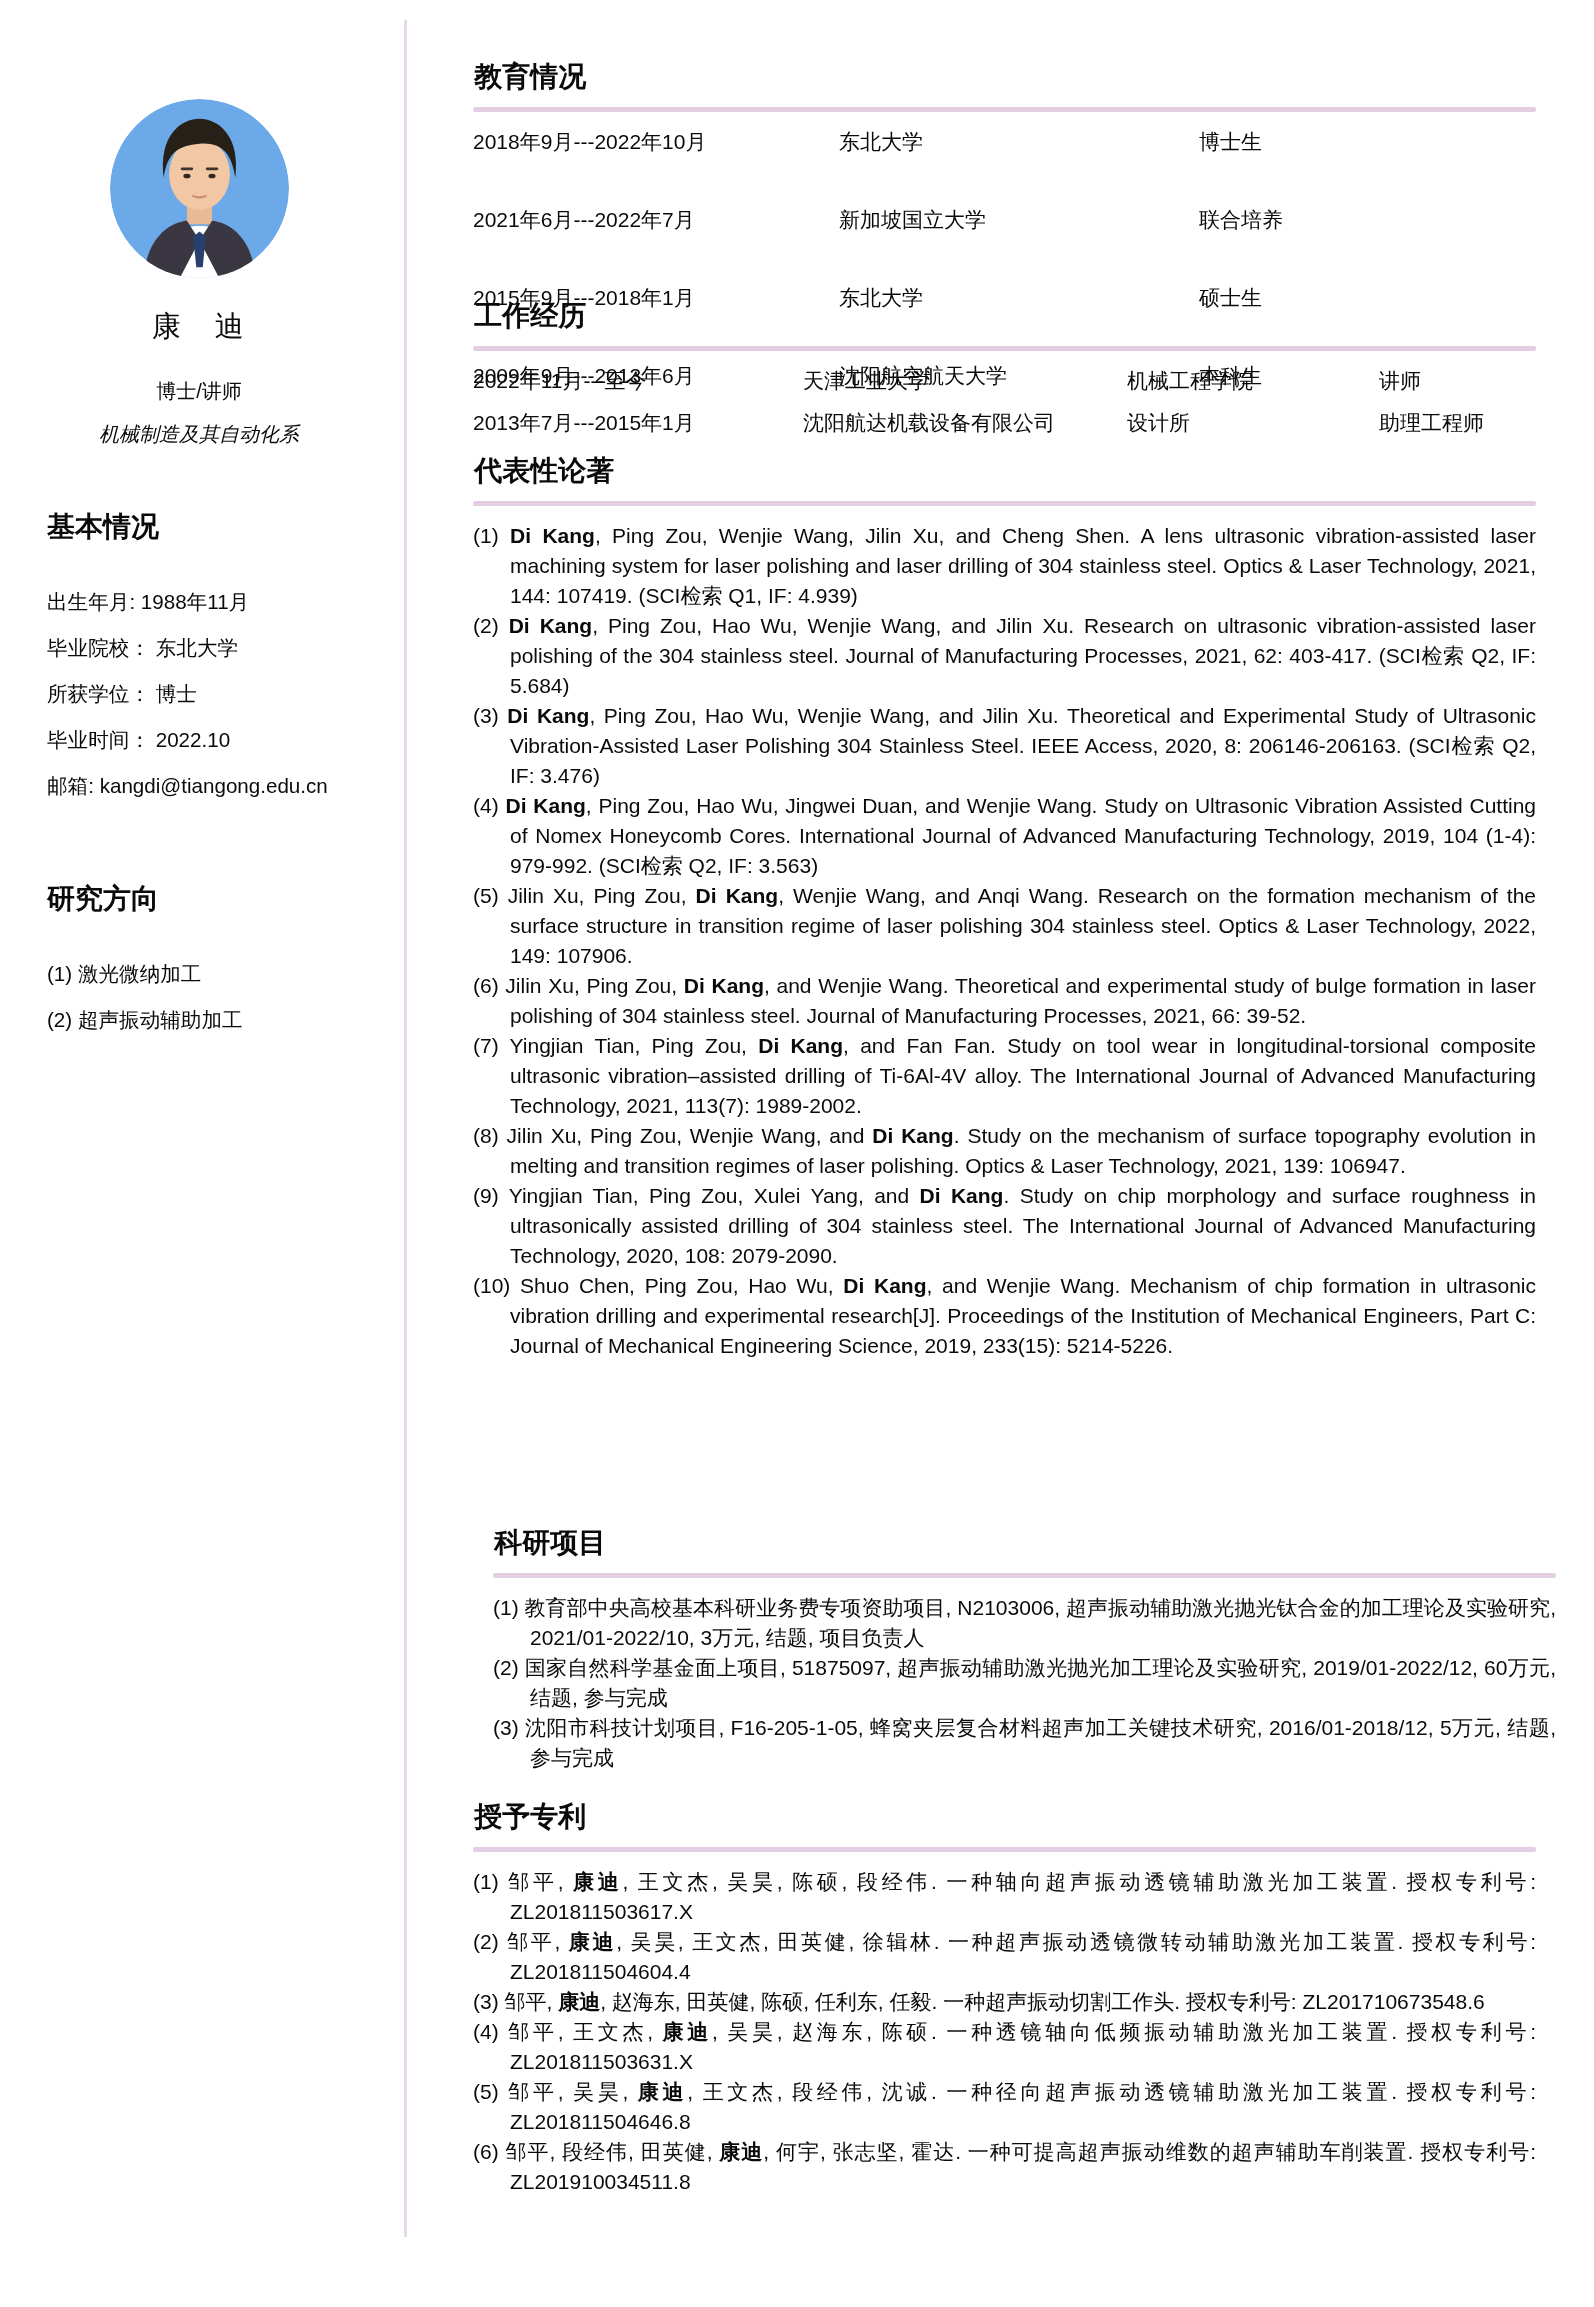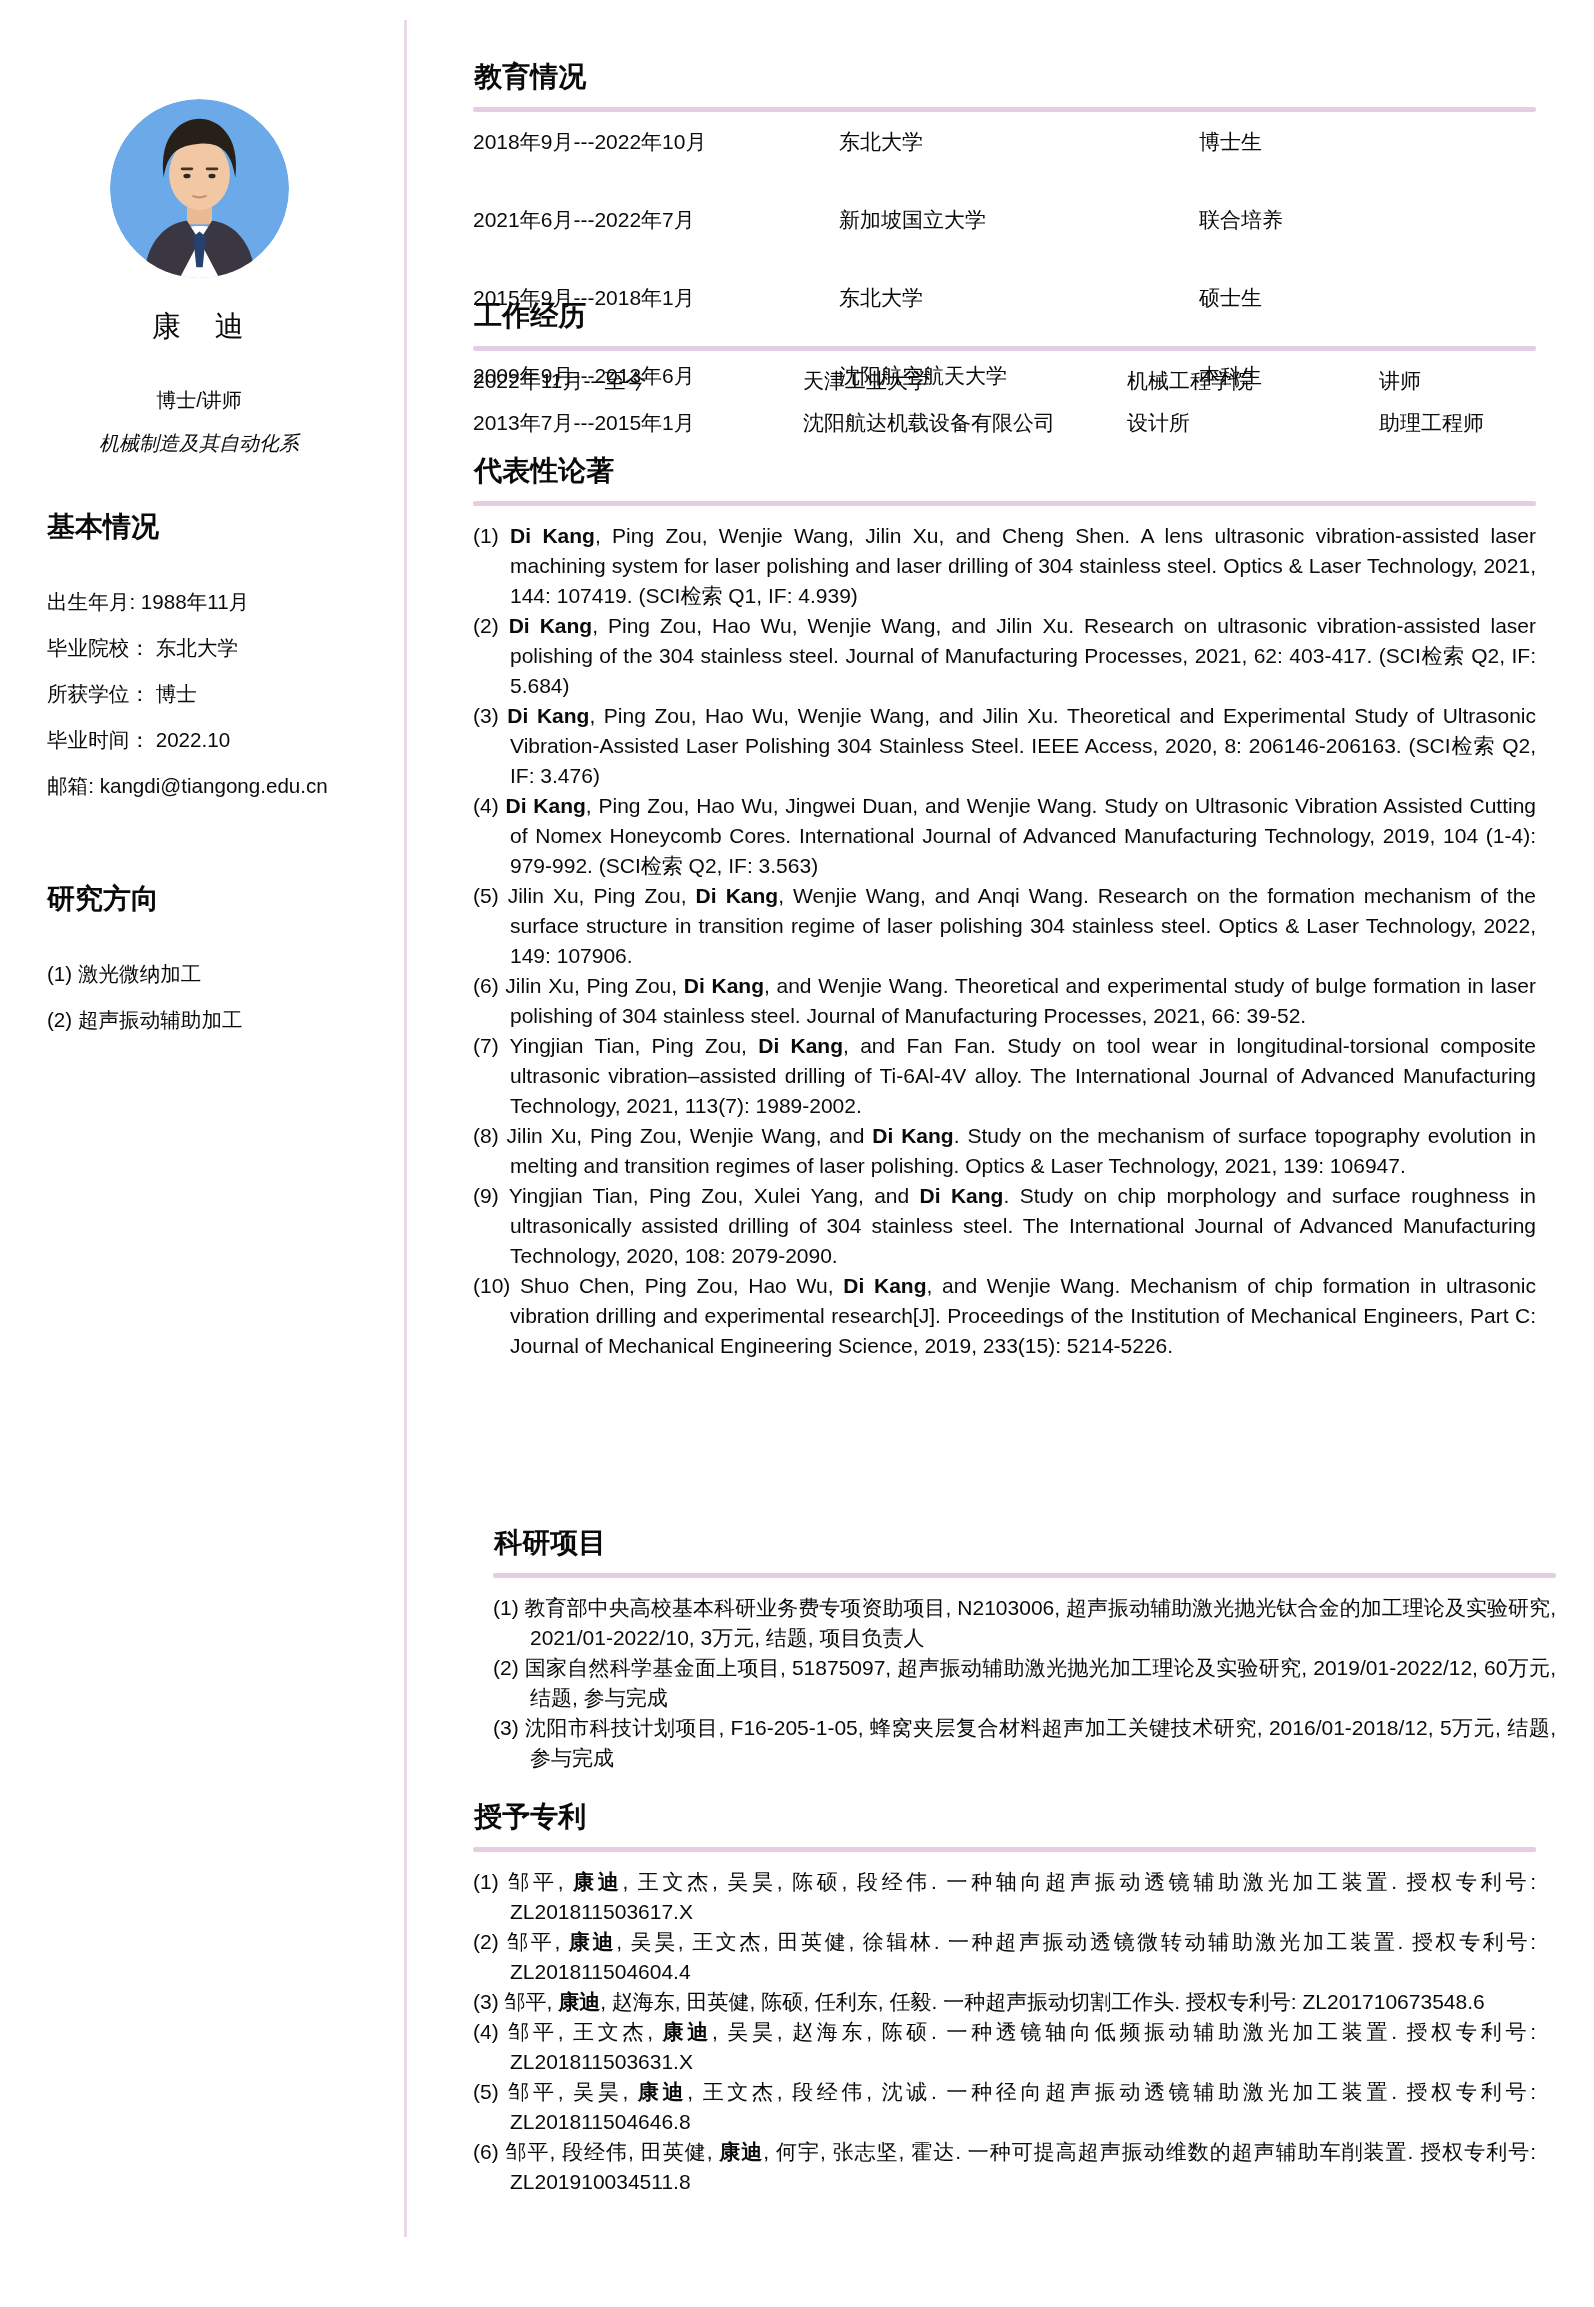--- a/index.html
+++ b/index.html
@@ -5,21 +5,21 @@
   html,body{margin:0;padding:0;background:#ffffff;}
   .page{position:relative;width:1594px;height:2307px;background:#ffffff;overflow:hidden;
         font-family:"Liberation Sans","DejaVu Sans",sans-serif;color:#0a0a0a;}
   .vrule{position:absolute;left:404px;top:20px;width:3.1px;height:2217px;background:#e9d8ea;}
 
   
   .sidebar{position:absolute;left:37px;top:93px;width:324px;}
   .avatar-wrap{width:179px;height:179px;margin:6.2px auto 0 auto;border-radius:50%;overflow:hidden;}
   .avatar-wrap svg{display:block;width:100%;height:100%;}
   .person-name{margin-top:29px;text-align:center;font-size:29px;font-weight:400;letter-spacing:2.5px;}
-  .person-title{margin-top:40px;text-align:center;font-size:20px;}
+  .person-title{margin-top:31px;text-align:center;font-size:20px;}
   .person-dept{margin-top:16px;text-align:center;font-size:20px;font-style:italic;}
 
   .side-section{position:absolute;left:47px;width:330px;}
   .side-section h2{margin:0;font-size:28px;font-weight:700;}
   .side-items{margin-top:43px;}
   .side-items .si{font-size:20.6px;line-height:25px;margin-bottom:21px;white-space:nowrap;}
 
   
   .rsection{position:absolute;left:473px;width:1063px;}
   .rsection h2{margin:0 0 11.2px 1.2px;font-size:28px;font-weight:700;}

